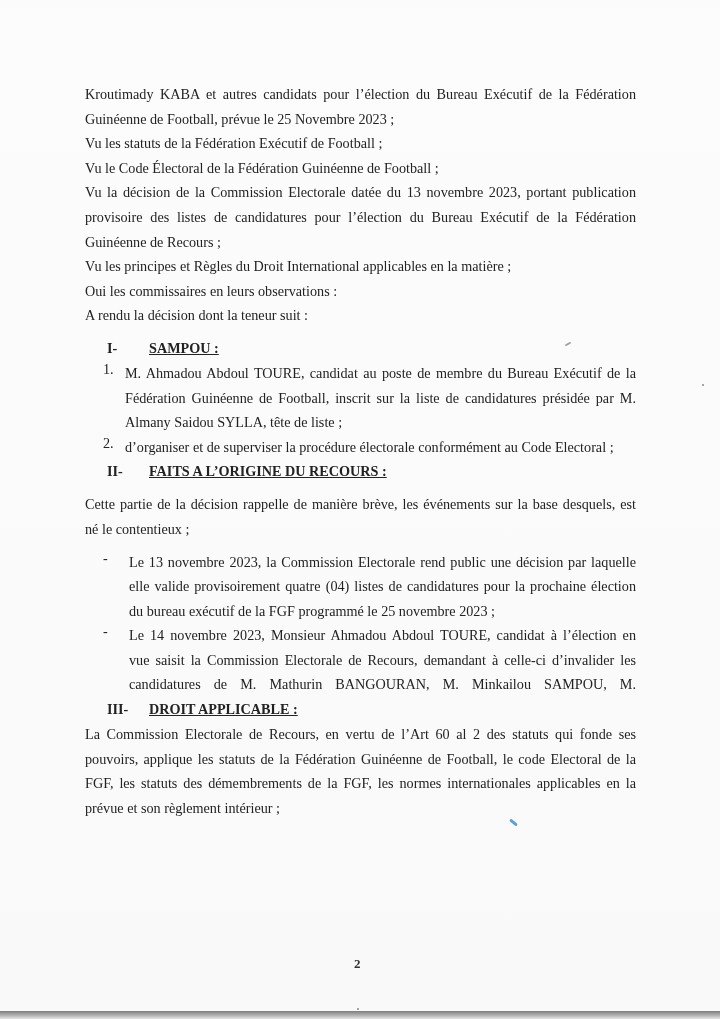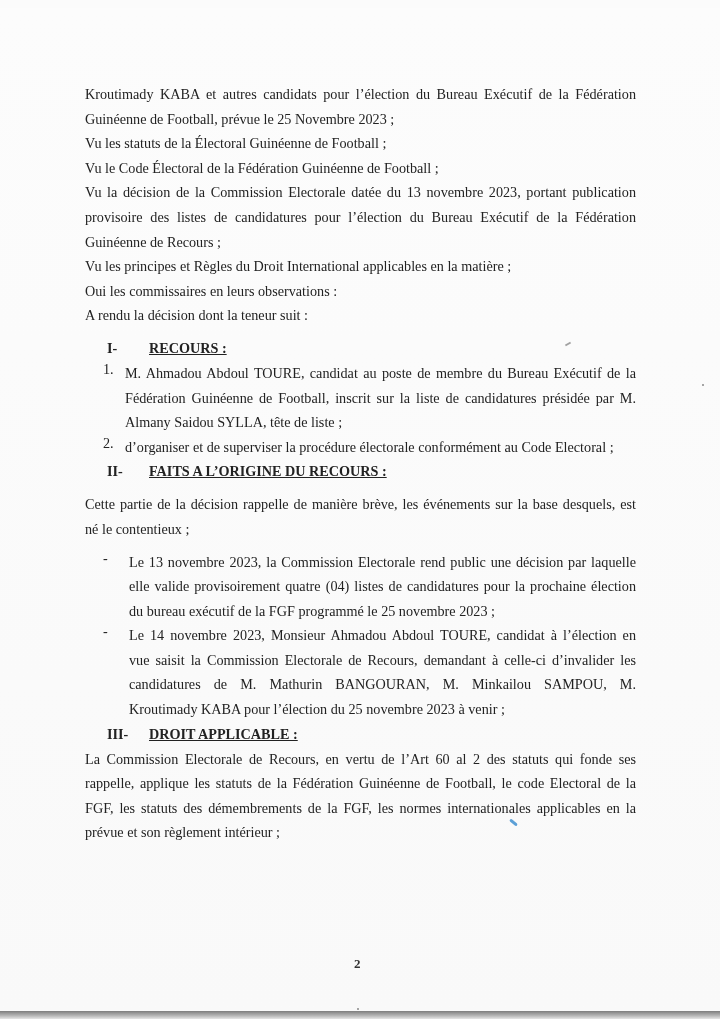--- a/index.html
+++ b/index.html
@@ -61,36 +61,36 @@
 </head>
 <body>
 
 <div class="page">
 
   <div class="content">
 
     <div>
       <div class="line just">Kroutimady KABA et autres candidats pour l’élection du Bureau Exécutif de la Fédération</div>
       <div class="line">Guinéenne de Football, prévue le 25 Novembre 2023 ;</div>
-      <div class="line">Vu les statuts de la Électoral Guinéenne de Football ;</div>
+      <div class="line">Vu les statuts de la Fédération Exécutif de Football ;</div>
       <div class="line">Vu le Code Électoral de la Fédération Guinéenne de Football ;</div>
       <div class="line just">Vu la décision de la Commission Electorale datée du 13 novembre 2023, portant publication</div>
       <div class="line just">provisoire des listes de candidatures pour l’élection du Bureau Exécutif de la Fédération</div>
       <div class="line">Guinéenne de Recours ;</div>
       <div class="line">Vu les principes et Règles du Droit International applicables en la matière ;</div>
       <div class="line">Oui les commissaires en leurs observations :</div>
       <div class="line">A rendu la décision dont la teneur suit :</div>
     </div>
 
     <div class="gap-small"></div>
 
     <div>
       <div class="heading">
         <span class="num">I-</span>
-        <span class="title">RECOURS :</span>
+        <span class="title">SAMPOU :</span>
       </div>
       <div class="list-item">
         <span class="marker">1.</span>
         <div class="body">
           <div class="line just">M. Ahmadou Abdoul TOURE, candidat au poste de membre du Bureau Exécutif de la</div>
           <div class="line just">Fédération Guinéenne de Football, inscrit sur la liste de candidatures présidée par M.</div>
           <div class="line">Almany Saidou SYLLA, tête de liste ;</div>
         </div>
       </div>
       <div class="list-item">
@@ -117,32 +117,31 @@
           <div class="line just">elle valide provisoirement quatre (04) listes de candidatures pour la prochaine élection</div>
           <div class="line">du bureau exécutif de la FGF programmé le 25 novembre 2023 ;</div>
         </div>
       </div>
       <div class="bullet-item">
         <span class="marker">-</span>
         <div class="body">
           <div class="line just">Le 14 novembre 2023, Monsieur Ahmadou Abdoul TOURE, candidat à l’élection en</div>
           <div class="line just">vue saisit la Commission Electorale de Recours, demandant à celle-ci d’invalider les</div>
           <div class="line just">candidatures de M. Mathurin BANGOURAN, M. Minkailou SAMPOU, M.</div>
-          <div class="line">Kroutimady KABA pour l’élection du 25 novembre 2023 à venir ;</div>
         </div>
       </div>
     </div>
 
     <div>
       <div class="heading">
         <span class="num">III-</span>
         <span class="title">DROIT APPLICABLE :</span>
       </div>
       <div class="line just">La Commission Electorale de Recours, en vertu de l’Art 60 al 2 des statuts qui fonde ses</div>
-      <div class="line just">rappelle, applique les statuts de la Fédération Guinéenne de Football, le code Electoral de la</div>
+      <div class="line just">pouvoirs, applique les statuts de la Fédération Guinéenne de Football, le code Electoral de la</div>
       <div class="line just">FGF, les statuts des démembrements de la FGF, les normes internationales applicables en la</div>
       <div class="line">prévue et son règlement intérieur ;</div>
     </div>
 
   </div>
 
   <div class="pen-mark"></div>
   <div class="pen-mark2"></div>
   <div class="blue-mark"></div>
   <div class="dot-mark"></div>

